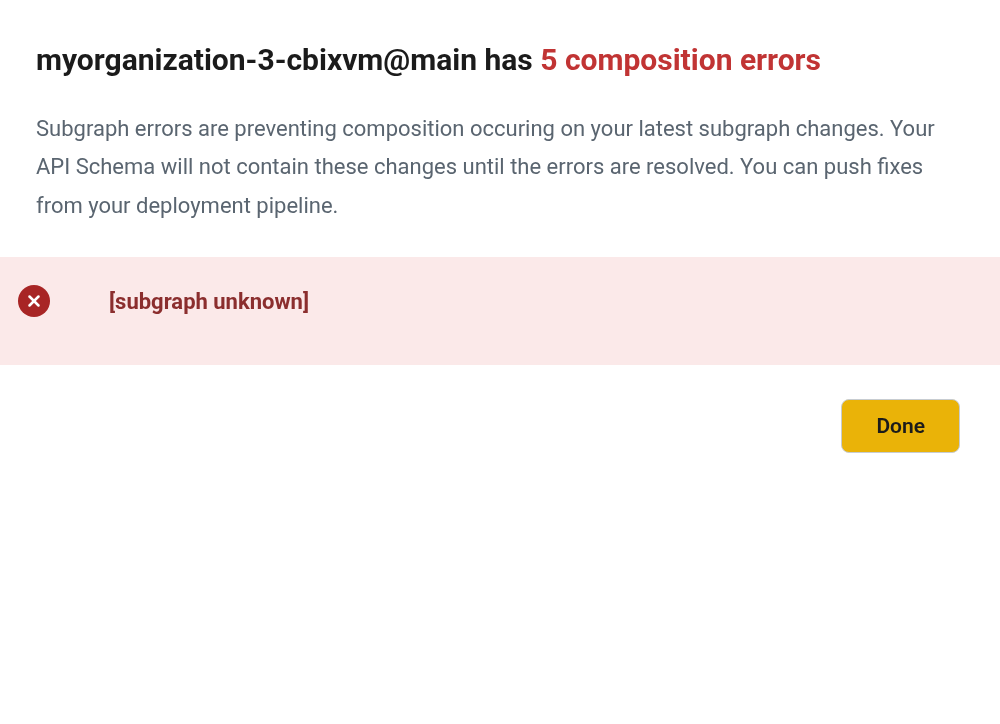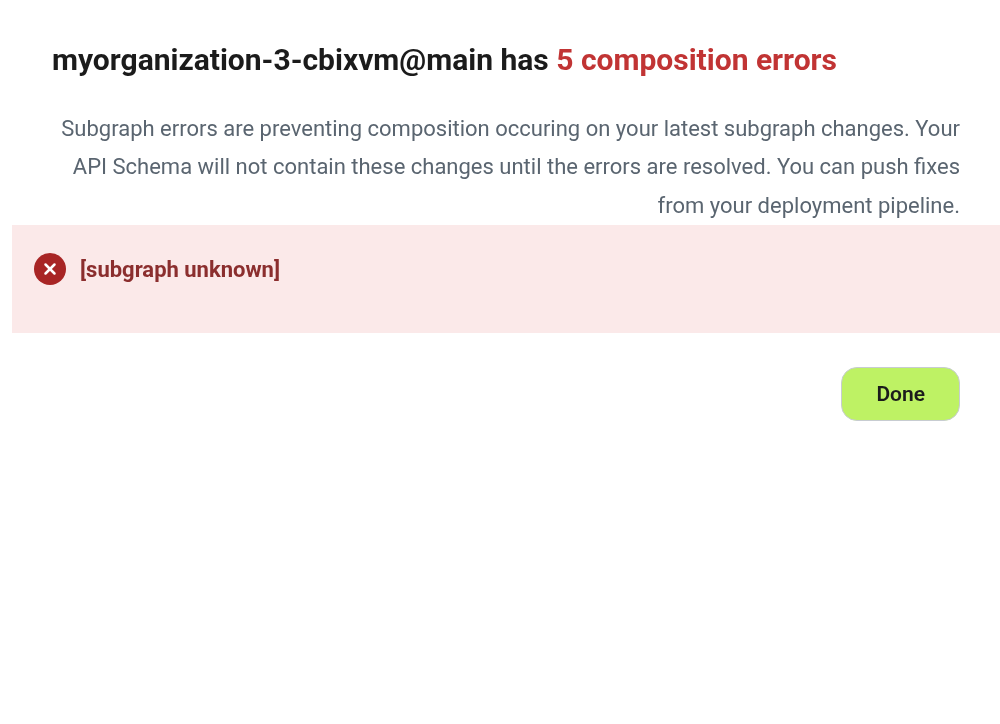--- a/index.html
+++ b/index.html
@@ -8,37 +8,37 @@
       padding: 0;
     }
     body {
       font-family: -apple-system, BlinkMacSystemFont, "Segoe UI", Roboto, Helvetica, Arial, sans-serif;
       background: #ffffff;
       width: 1000px;
       height: 724px;
       padding: 0;
     }
     .container {
-      padding: 38px 40px 0 52px;
+      padding: 38px 40px 0 36px;
     }
     .heading {
       font-size: 30px;
       font-weight: 700;
       line-height: 1.45;
       color: #1b1b1b;
       margin-bottom: 28px;
     }
     .heading-error {
       color: #c13434;
     }
     .description {
       font-size: 22px;
       line-height: 1.75;
       color: #5a6570;
-      text-align: right;
+      margin-bottom: 32px;
     }
     .error-block {
       background: #fbe9e9;
       margin-left: -40px;
       margin-right: -40px;
       padding: 28px 40px 30px 22px;
     }
     .error-header {
       display: flex;
       align-items: center;
@@ -56,20 +56,21 @@
       flex-shrink: 0;
     }
     .error-icon svg {
       width: 16px;
       height: 16px;
     }
     .error-title {
       font-size: 22px;
       font-weight: 700;
       color: #8b2e2e;
+      margin-left: 45px;
     }
     .error-body {
       margin-left: 46px;
       border-left: 4px solid #e8bdbd;
       padding-left: 20px;
       padding-top: 4px;
       padding-bottom: 4px;
     }
     .error-code {
       font-family: "SFMono-Regular", Consolas, "Liberation Mono", Menlo, monospace;
@@ -78,23 +79,23 @@
       color: #8b2e2e;
       white-space: pre-wrap;
       word-wrap: break-word;
     }
     .footer {
       display: flex;
       justify-content: flex-end;
       padding: 34px 40px 0 0;
     }
     .done-button {
-      background: #bef264;
+      background: #eab308;
       border: 1.5px solid #c7ccd1;
-      border-radius: 16px;
+      border-radius: 8px;
       padding: 14px 34px;
       font-size: 21px;
       font-weight: 600;
       color: #1b1b1b;
       cursor: pointer;
       font-family: inherit;
     }
   </style>
 </head>
 <body>

